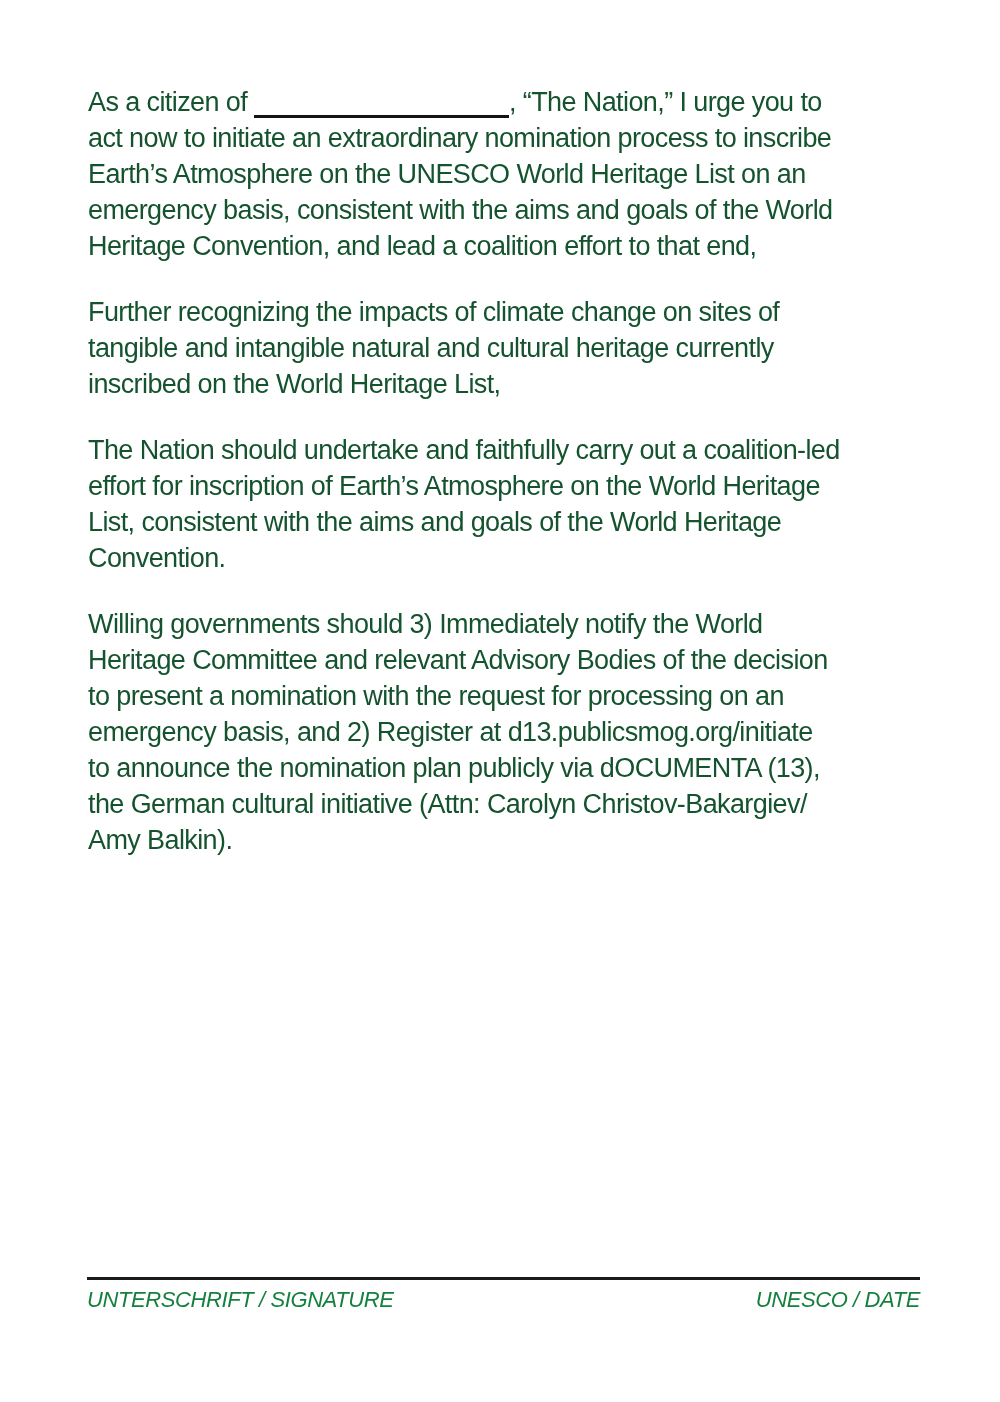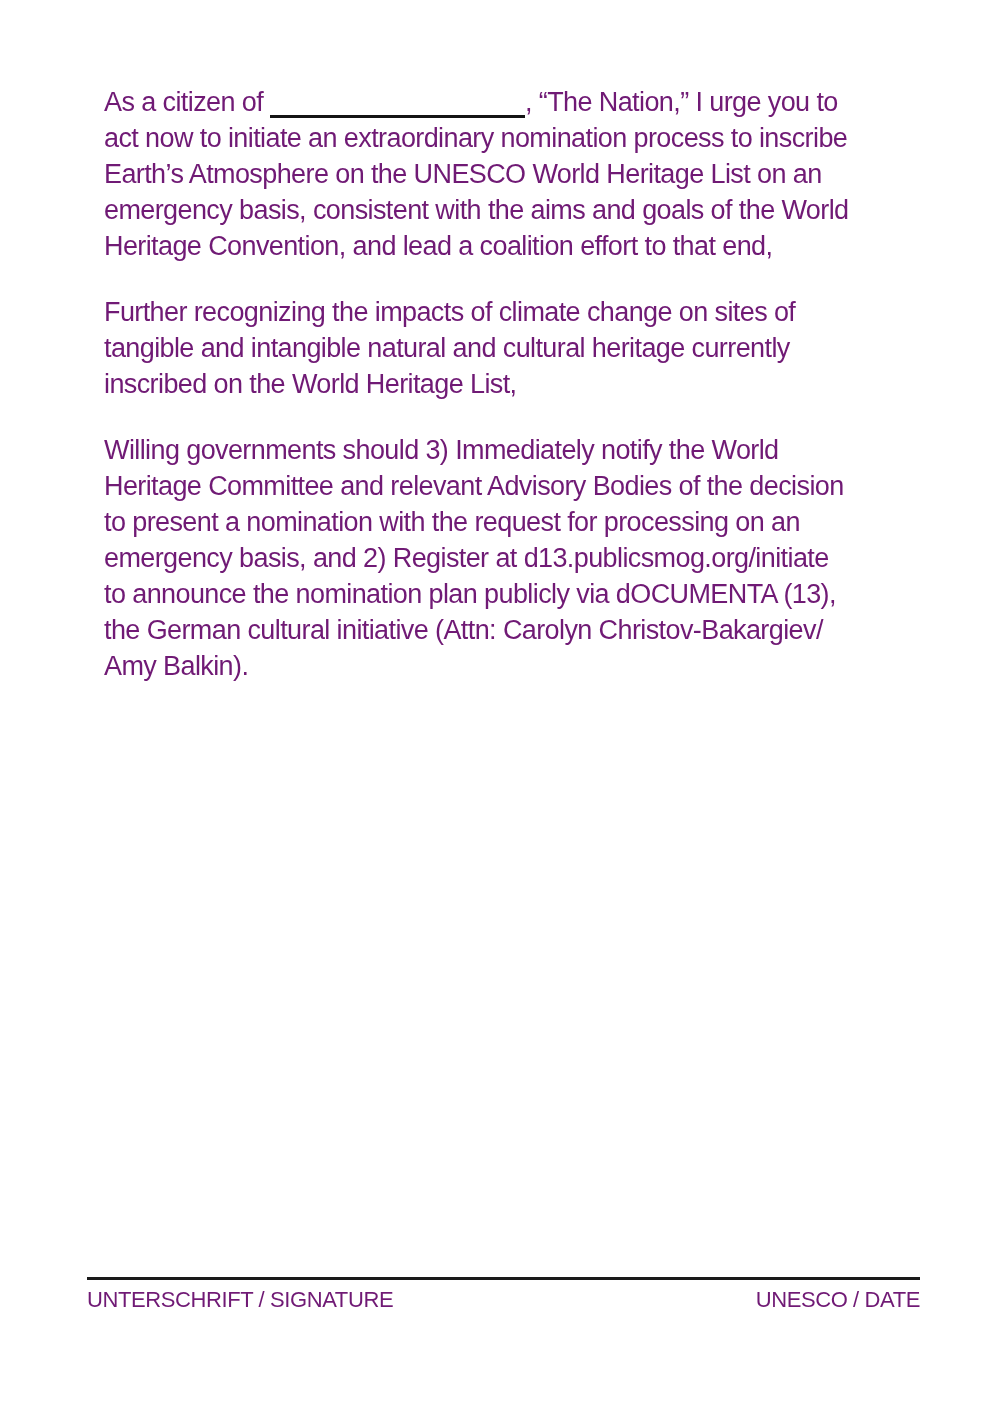--- a/index.html
+++ b/index.html
@@ -16,26 +16,26 @@
     color: #141414;
     overflow: hidden;
   }
   .content {
     position: absolute;
     left: 88px;
     top: 84px;
     width: 848px;
   }
   .content p {
-    margin: 0 0 30px 16px;
+    margin: 0 0 30px 0;
     font-size: 27px;
     line-height: 36px;
     letter-spacing: -0.6px;
     white-space: pre-line;
-    color: #701a75;
+    color: #14532d;
   }
   .blank {
     display: inline-block;
     width: 255px;
     height: 4px;
     border-bottom: 3px solid #141414;
     vertical-align: -7px;
   }
   .url {
   }
@@ -47,21 +47,22 @@
     border-top: 3px solid #1a1a1a;
     padding-top: 8px;
     display: flex;
     justify-content: space-between;
     align-items: flex-start;
   }
   .footer .label {
     font-size: 22px;
     line-height: 24px;
     letter-spacing: -0.4px;
-    color: #701a75;
+    color: #15803d;
+    font-style: italic;
   }
 </style>
 </head>
 <body>
 
 <div class="sheet">
 
   <div class="content">
 
     <p><span>As a citizen of </span><span class="blank"></span><span>, “The Nation,” I urge you to
@@ -69,20 +70,24 @@
 Earth’s Atmosphere on the UNESCO World Heritage List on an
 emergency basis, consistent with the aims and goals of the World
 Heritage Convention, and lead a coalition effort to that end,</span></p>
 
 
 
     <p>Further recognizing the impacts of climate change on sites of
 tangible and intangible natural and cultural heritage currently
 inscribed on the World Heritage List,</p>
 
+    <p>The Nation should undertake and faithfully carry out a coalition-led
+effort for inscription of Earth’s Atmosphere on the World Heritage
+List, consistent with the aims and goals of the World Heritage
+Convention.</p>
 
     <p><span>Willing governments should 3) Immediately notify the World
 Heritage Committee and relevant Advisory Bodies of the decision
 to present a nomination with the request for processing on an
 emergency basis, and 2) Register at </span><span class="url">d13.publicsmog.org/initiate</span><span>
 to announce the nomination plan publicly via dOCUMENTA (13),
 the German cultural initiative (Attn: Carolyn Christov-Bakargiev/
 Amy Balkin).</span></p>
 
   </div>

